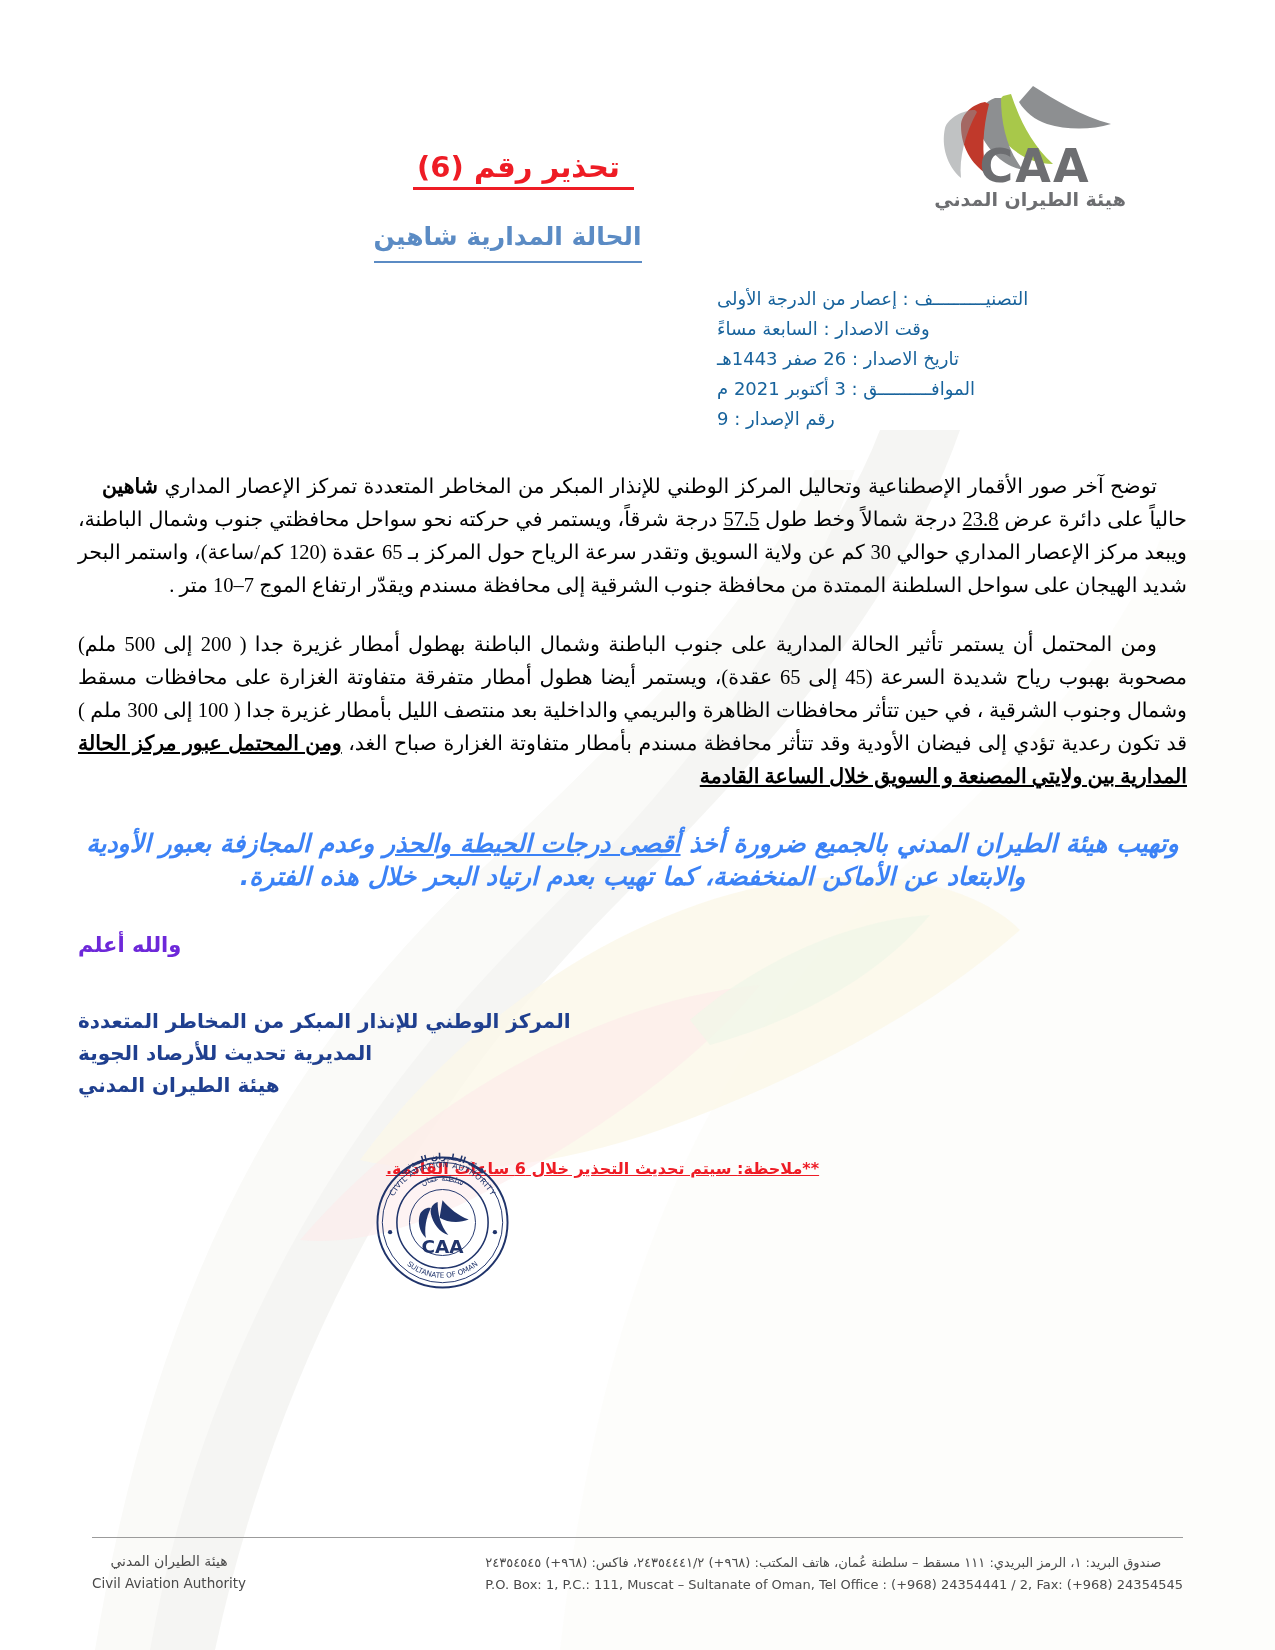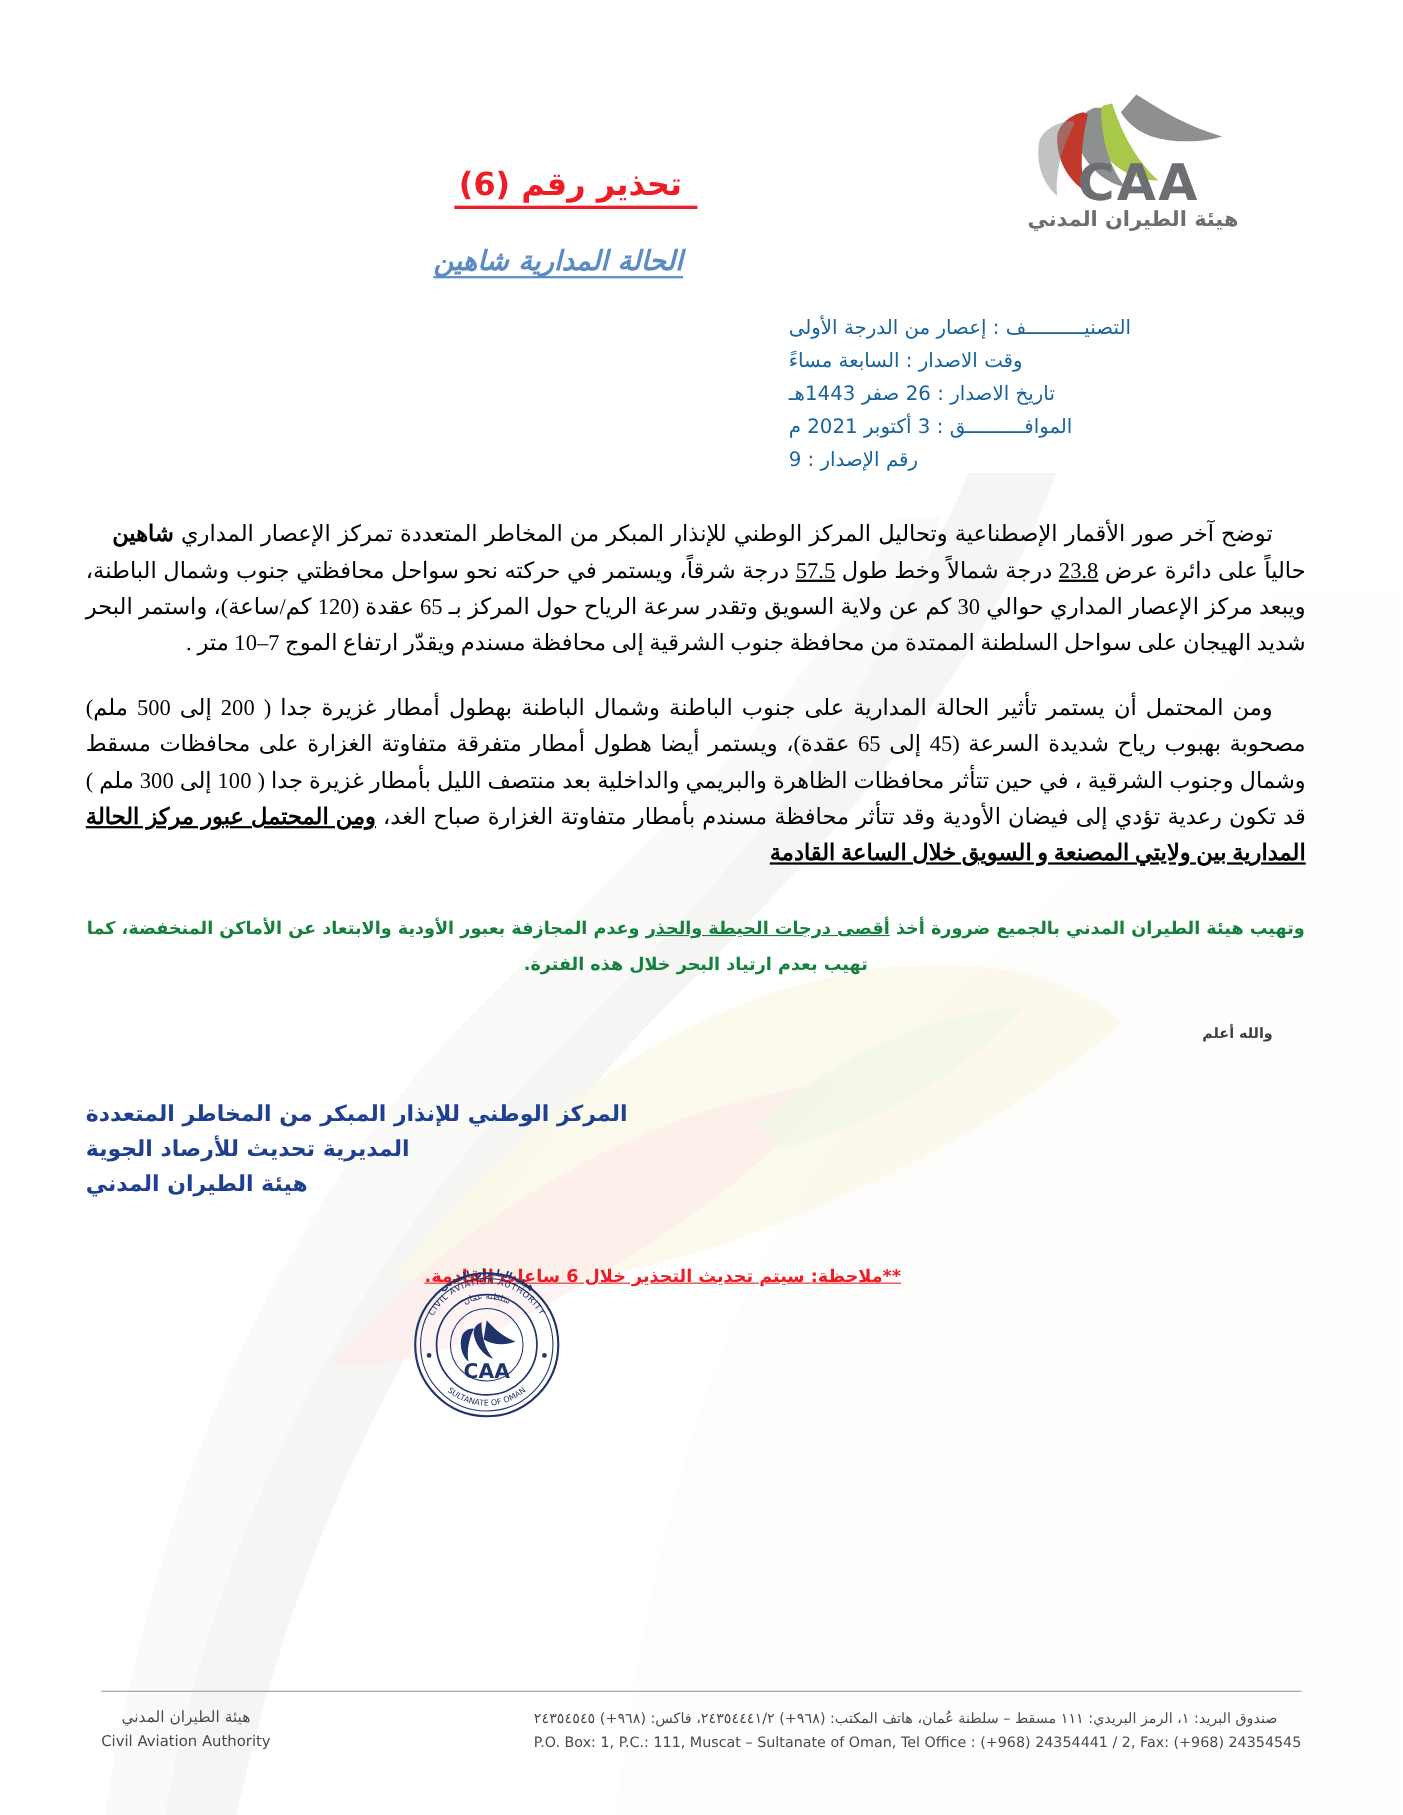--- a/index.html
+++ b/index.html
@@ -74,22 +74,21 @@
     text-align: center;
     padding-right: 260px;
     font-family: "DejaVu Sans", sans-serif;
     font-size: 25px;
     font-weight: bold;
     color: #5b8bc4;
     direction: rtl;
   }
   .title-sub span {
     border-bottom: 2.5px solid #5b8bc4;
-    padding-bottom: 0;
-    font-style: italic;
+    padding-bottom: 10px;
   }
 
   
   .meta {
     position: absolute;
     top: 284px;
     right: 88px;
     width: 470px;
     direction: rtl;
     text-align: left;
@@ -121,35 +120,36 @@
   }
   p.para.indent { text-indent: 30px; }
   .b { font-weight: bold; margin-left: 24px; }
   .u { text-decoration: underline; }
   .bu { font-weight: bold; text-decoration: underline; }
   .num { font-family: "Liberation Serif", serif; }
 
   p.warn {
     margin: 34px 0 0 0;
     font-family: "DejaVu Sans", sans-serif;
-    font-size: 16px;
+    font-size: 25px;
     font-weight: bold;
     line-height: 33px;
-    color: #15803d;
-    text-align: center;
-    direction: rtl;
+    color: #3b82f6;
+    text-align: center;
+    direction: rtl;
+    font-style: italic;
   }
 
   .godknows {
     margin: 40px 0 0 0;
     font-family: "DejaVu Sans", sans-serif;
-    font-size: 13px;
-    font-weight: bold;
-    color: #404040;
-    text-align: right;
+    font-size: 21px;
+    font-weight: bold;
+    color: #6d28d9;
+    text-align: left;
     padding-right: 30px;
     direction: rtl;
   }
 
   .sign-block {
     margin-top: 48px;
     text-align: left;
     padding-right: 20px;
     font-family: "DejaVu Sans", sans-serif;
     font-size: 20px;

